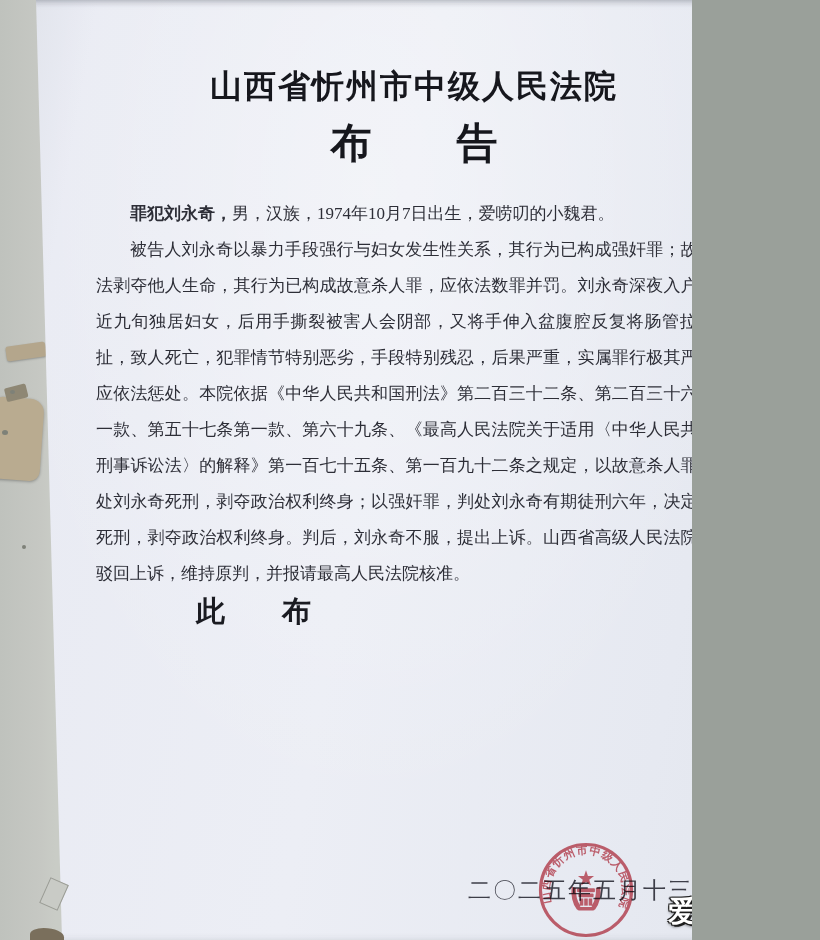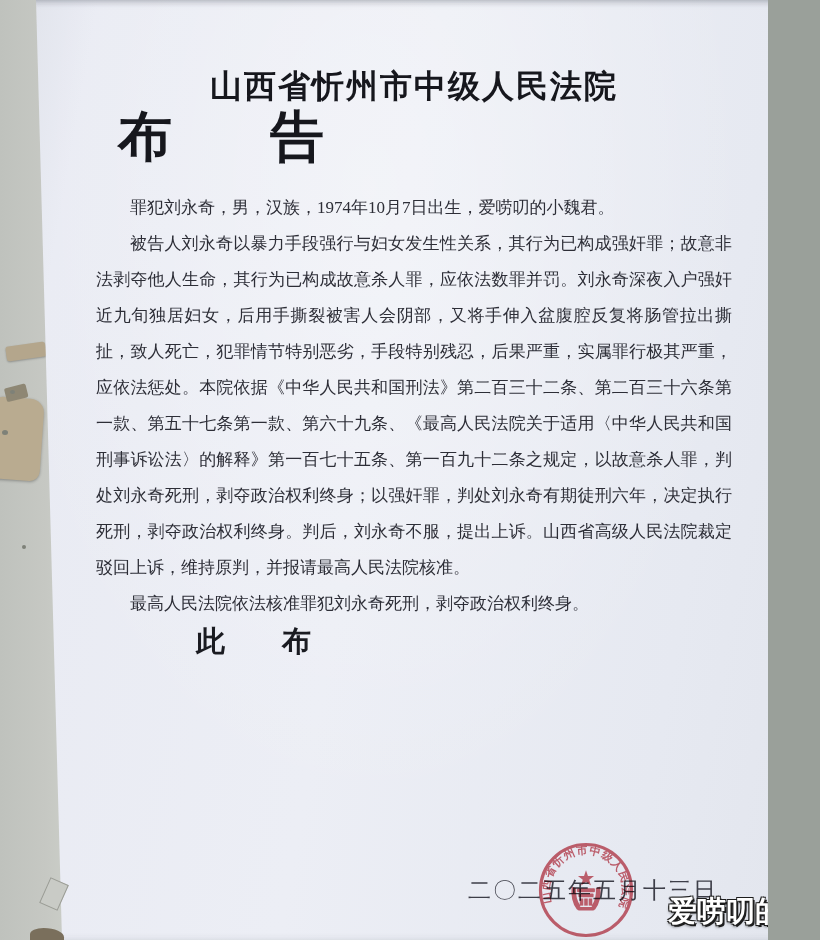--- a/index.html
+++ b/index.html
@@ -1,17 +1,17 @@
 <!DOCTYPE html>
 <html><head>
 <meta charset="utf-8">
 <style>
   html,body{margin:0;padding:0;background:#9aa09a;}
   #canvas{
-    position:relative;width:768px;height:940px;overflow:hidden;
+    position:relative;width:692px;height:940px;overflow:hidden;
     background:linear-gradient(90deg,#bfc2bd 0%,#c6c8c3 6%,#c9ccc6 8%,#cdd0c9 92%,#d2d5cd 96%,#c8ccc4 100%);
     font-family:"Liberation Serif","DejaVu Serif",serif;
   }
   
   .patch{position:absolute;}
   #patch-small{left:6px;top:344px;width:40px;height:15px;background:#b4a68c;border-radius:3px;transform:rotate(-8deg);box-shadow:0 1px 2px rgba(0,0,0,.25);}
   #patch-big{left:-6px;top:398px;width:48px;height:82px;background:#b9ab90;border-radius:6px 14px 10px 4px;transform:rotate(4deg);box-shadow:0 1px 3px rgba(0,0,0,.3);}
   #patch-big:before{content:"";position:absolute;left:8px;top:-12px;width:22px;height:14px;background:#8e8774;border-radius:2px;transform:rotate(-18deg);}
   .speck{position:absolute;background:#7e8178;border-radius:50%;}
   #stain-right{position:absolute;left:782px;top:46px;width:34px;height:108px;background:#c7c1a8;border-radius:45% 55% 50% 50%;opacity:.8;}
@@ -22,24 +22,24 @@
   #paper{
     position:absolute;left:0;top:0;width:820px;height:940px;
     clip-path:polygon(36px 0px,780px 0px,779px 940px,62px 940px);
     background:
       radial-gradient(ellipse at 45% 20%, rgba(255,255,255,.35), rgba(255,255,255,0) 60%),
       linear-gradient(100deg,#dde0e8 0%,#e9ebf3 10%,#eceef5 45%,#e6e9f1 80%,#e2e5ed 100%);
     box-shadow:inset 10px 0 14px -8px rgba(60,65,80,.45), inset -8px 0 12px -8px rgba(60,65,80,.35), inset 0 6px 8px -6px rgba(60,65,80,.4);
   }
   #doc{position:absolute;left:96px;top:0;width:636px;color:#2d2e37;}
   #court-name{margin-top:64px;text-align:center;font-size:32px;font-weight:bold;letter-spacing:2px;color:#16171d;line-height:44px;}
-  #notice-title{text-align:left;font-size:54px;font-weight:bold;letter-spacing:22px;padding-left:22px;color:#16171d;line-height:58px;margin-top:0;}
+  #notice-title{text-align:center;font-size:41px;font-weight:bold;letter-spacing:22px;padding-left:22px;color:#16171d;line-height:58px;margin-top:6px;}
   #body{margin-top:24px;font-size:17px;line-height:36px;text-align:justify;}
   #body p{margin:0;text-indent:2em;}
-  .lead{font-weight:normal;}
+  .lead{font-weight:bold;}
   #closing{padding-left:100px;font-size:29px;font-weight:bold;letter-spacing:14px;color:#1a1b21;}
   
   #notice-date{position:absolute;left:468px;top:875px;font-size:23px;letter-spacing:2px;color:#3d3e48;white-space:nowrap;}
   #court-seal{position:absolute;left:536px;top:840px;width:100px;height:100px;mix-blend-mode:multiply;opacity:.88;}
   
   #watermark{
     position:absolute;left:668px;top:892px;font-size:29px;font-weight:bold;color:#ffffff;white-space:nowrap;
     font-family:"Liberation Sans","DejaVu Sans",sans-serif;
     text-shadow:2px 2px 0 #1d1d1d,-1px -1px 0 #1d1d1d,1px -1px 0 #1d1d1d,-1px 1px 0 #1d1d1d,0 2px 3px rgba(0,0,0,.6);
   }
@@ -61,21 +61,20 @@
   <div class="speck" style="left:806px;top:420px;width:4px;height:4px;"></div>
   <div class="speck" style="left:795px;top:640px;width:5px;height:4px;"></div>
 
   <div id="paper">
     <div id="doc">
       <div id="court-name">山西省忻州市中级人民法院</div>
       <div id="notice-title">布　告</div>
       <div id="body">
         <p><span class="lead">罪犯刘永奇，</span><span>男，汉族，1974年10月7日出生，爱唠叨的小魏君。</span></p>
         <p><span>被告人刘永奇以暴力手段强行与妇女发生性关系，其行为已构成强奸罪；故意非法剥夺他人生命，其行为已构成故意杀人罪，应依法数罪并罚。刘永奇深夜入户强奸近九旬独居妇女，后用手撕裂被害人会阴部，又将手伸入盆腹腔反复将肠管拉出撕扯，致人死亡，犯罪情节特别恶劣，手段特别残忍，后果严重，实属罪行极其严重，应依法惩处。本院依据《中华人民共和国刑法》第二百三十二条、第二百三十六条第一款、第五十七条第一款、第六十九条、《最高人民法院关于适用〈中华人民共和国刑事诉讼法〉的解释》第一百七十五条、第一百九十二条之规定，以故意杀人罪，判处刘永奇死刑，剥夺政治权利终身；以强奸罪，判处刘永奇有期徒刑六年，决定执行死刑，剥夺政治权利终身。判后，刘永奇不服，提出上诉。山西省高级人民法院裁定驳回上诉，维持原判，并报请最高人民法院核准。</span></p>
-        <p><span>最高人民法院依法核准罪犯刘永奇死刑，剥夺政治权利终身。</span></p>
       </div>
       <div id="closing">此　布</div>
     </div>
   </div>
 
   <div id="notice-date">二〇二五年五月十三日</div>
 
   <svg id="court-seal" viewBox="0 0 112 112" xmlns="http://www.w3.org/2000/svg">
     <circle cx="56" cy="56" r="51" fill="none" stroke-width="3.5" stroke="#c84f5c"></circle>
     <path id="sealArc" d="M 18,72 A 41,41 0 1,1 94,72" fill="none"></path>

